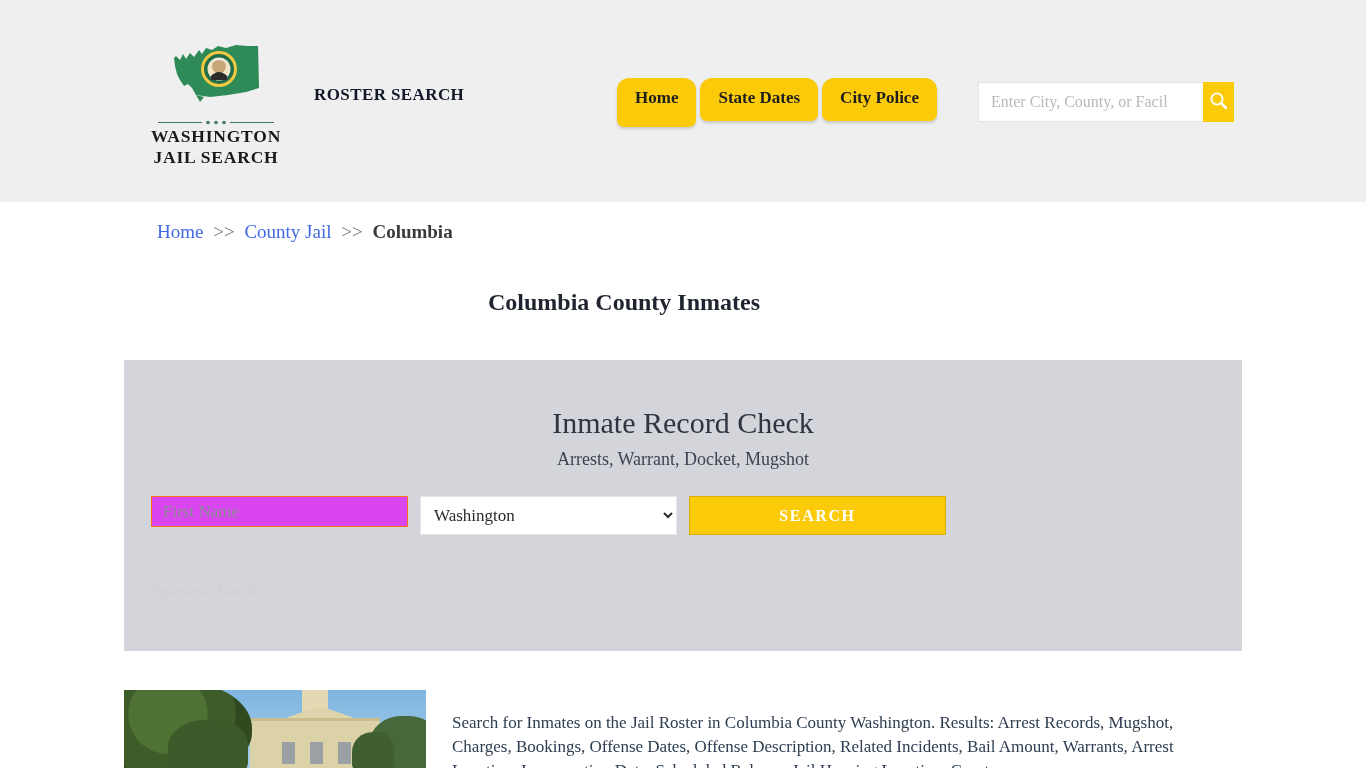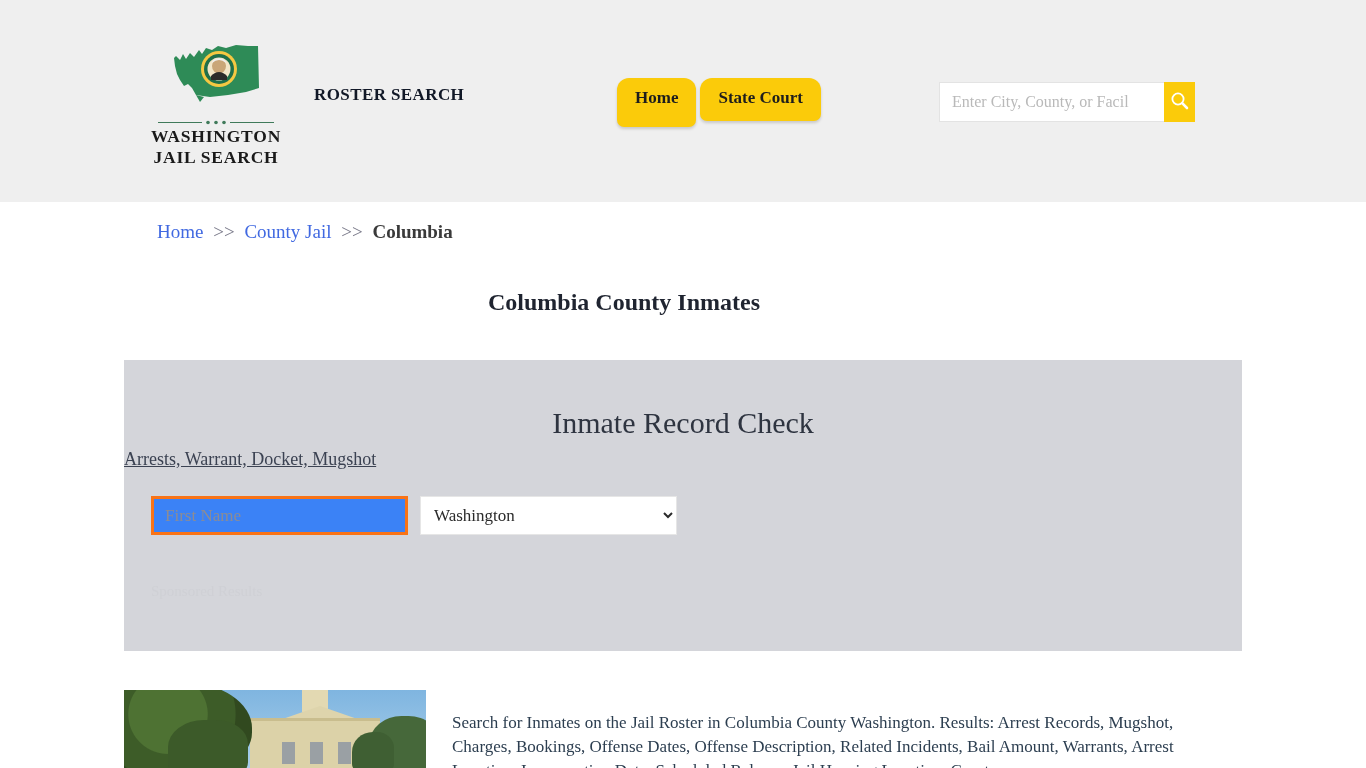--- a/index.html
+++ b/index.html
@@ -73,21 +73,21 @@
     border-radius: 12px 12px 7px 7px;
     cursor: pointer;
     box-shadow: 0 2px 3px rgba(0,0,0,0.16);
     line-height: 22px;
   }
   .nav-tab.tab-tall { padding-bottom: 18px; }
 
   
   .header-search {
     position: absolute;
-    left: 939px; top: 82px;
+    left: 978px; top: 82px;
     display: flex;
     width: 252px; height: 40px;
     background: #bef264;
   }
   .header-search input {
     flex: 1;
     border: 1px solid #e3e3e3;
     border-right: none;
     background: #ffffff;
     padding: 0 12px;
@@ -140,36 +140,36 @@
     margin: 8px;
     padding-top: 37px;
     text-align: center;
     font-family: "Liberation Serif", "DejaVu Serif", serif;
     font-size: 30px;
     font-weight: normal;
     color: #2e3440;
     line-height: 36px;
   }
   .panel-sub {
+    text-align: center;
     font-family: "Liberation Serif", "DejaVu Serif", serif;
     font-size: 18px;
     color: #3b4252;
     margin-top: 6px;
-    text-decoration: underline;
   }
   .panel-form {
     position: absolute;
     left: 27px; top: 136px;
     display: flex;
     gap: 12px;
   }
   .panel-form input[type="text"] {
-    width: 257px; height: 39px;
-    border: 3px solid #f97316;
-    background: #3b82f6;
+    width: 257px; height: 31px;
+    border: 1px solid #f97316;
+    background: #d946ef;
     padding: 0 11px;
     font-family: "Liberation Serif", "DejaVu Serif", serif;
     font-size: 17px;
     color: #333;
     outline: none;
   }
   .panel-form input::placeholder { color: #8c8c94; }
   .panel-form select {
     width: 257px; height: 39px;
     border: 1px solid #e6e6e6;
@@ -308,21 +308,22 @@
       </svg>
     </div>
     <div class="brand-name">WASHINGTON</div>
     <div class="brand-name">JAIL SEARCH</div>
   </div>
 
   <div class="roster-search-tag">ROSTER SEARCH</div>
 
   <nav class="main-nav">
     <button class="nav-tab tab-tall">Home</button>
-    <button class="nav-tab">State Court</button>
+    <button class="nav-tab">State Dates</button>
+    <button class="nav-tab">City Police</button>
   </nav>
 
   <div class="header-search">
     <input type="text" placeholder="Enter City, County, or Facil" style="">
     <button class="header-search-btn">
       <span>
         <svg width="19" height="19" viewBox="0 0 19 19">
           <circle cx="8" cy="8" r="5.6" fill="none" stroke="#ffffff" stroke-width="1.8"></circle>
           <line x1="12.2" y1="12.2" x2="17" y2="17" stroke="#ffffff" stroke-width="2.6" stroke-linecap="round"></line>
         </svg>
@@ -343,20 +344,21 @@
 
 <section class="search-panel">
   <h2 class="panel-title">Inmate Record Check</h2>
   <div class="panel-sub">Arrests, Warrant, Docket, Mugshot</div>
 
   <div class="panel-form">
     <input type="text" placeholder="First Name" style="">
     <select>
       <option>Washington</option>
     </select>
+    <button class="panel-search-btn">SEARCH</button>
   </div>
 
   <div class="sponsored-note">Sponsored Results</div>
 </section>
 
 <div class="thumb">
   <div class="thumb-sky"></div>
   <div class="thumb-tower-cap"></div>
   <div class="thumb-tower"></div>
   <div class="thumb-pediment"></div>

